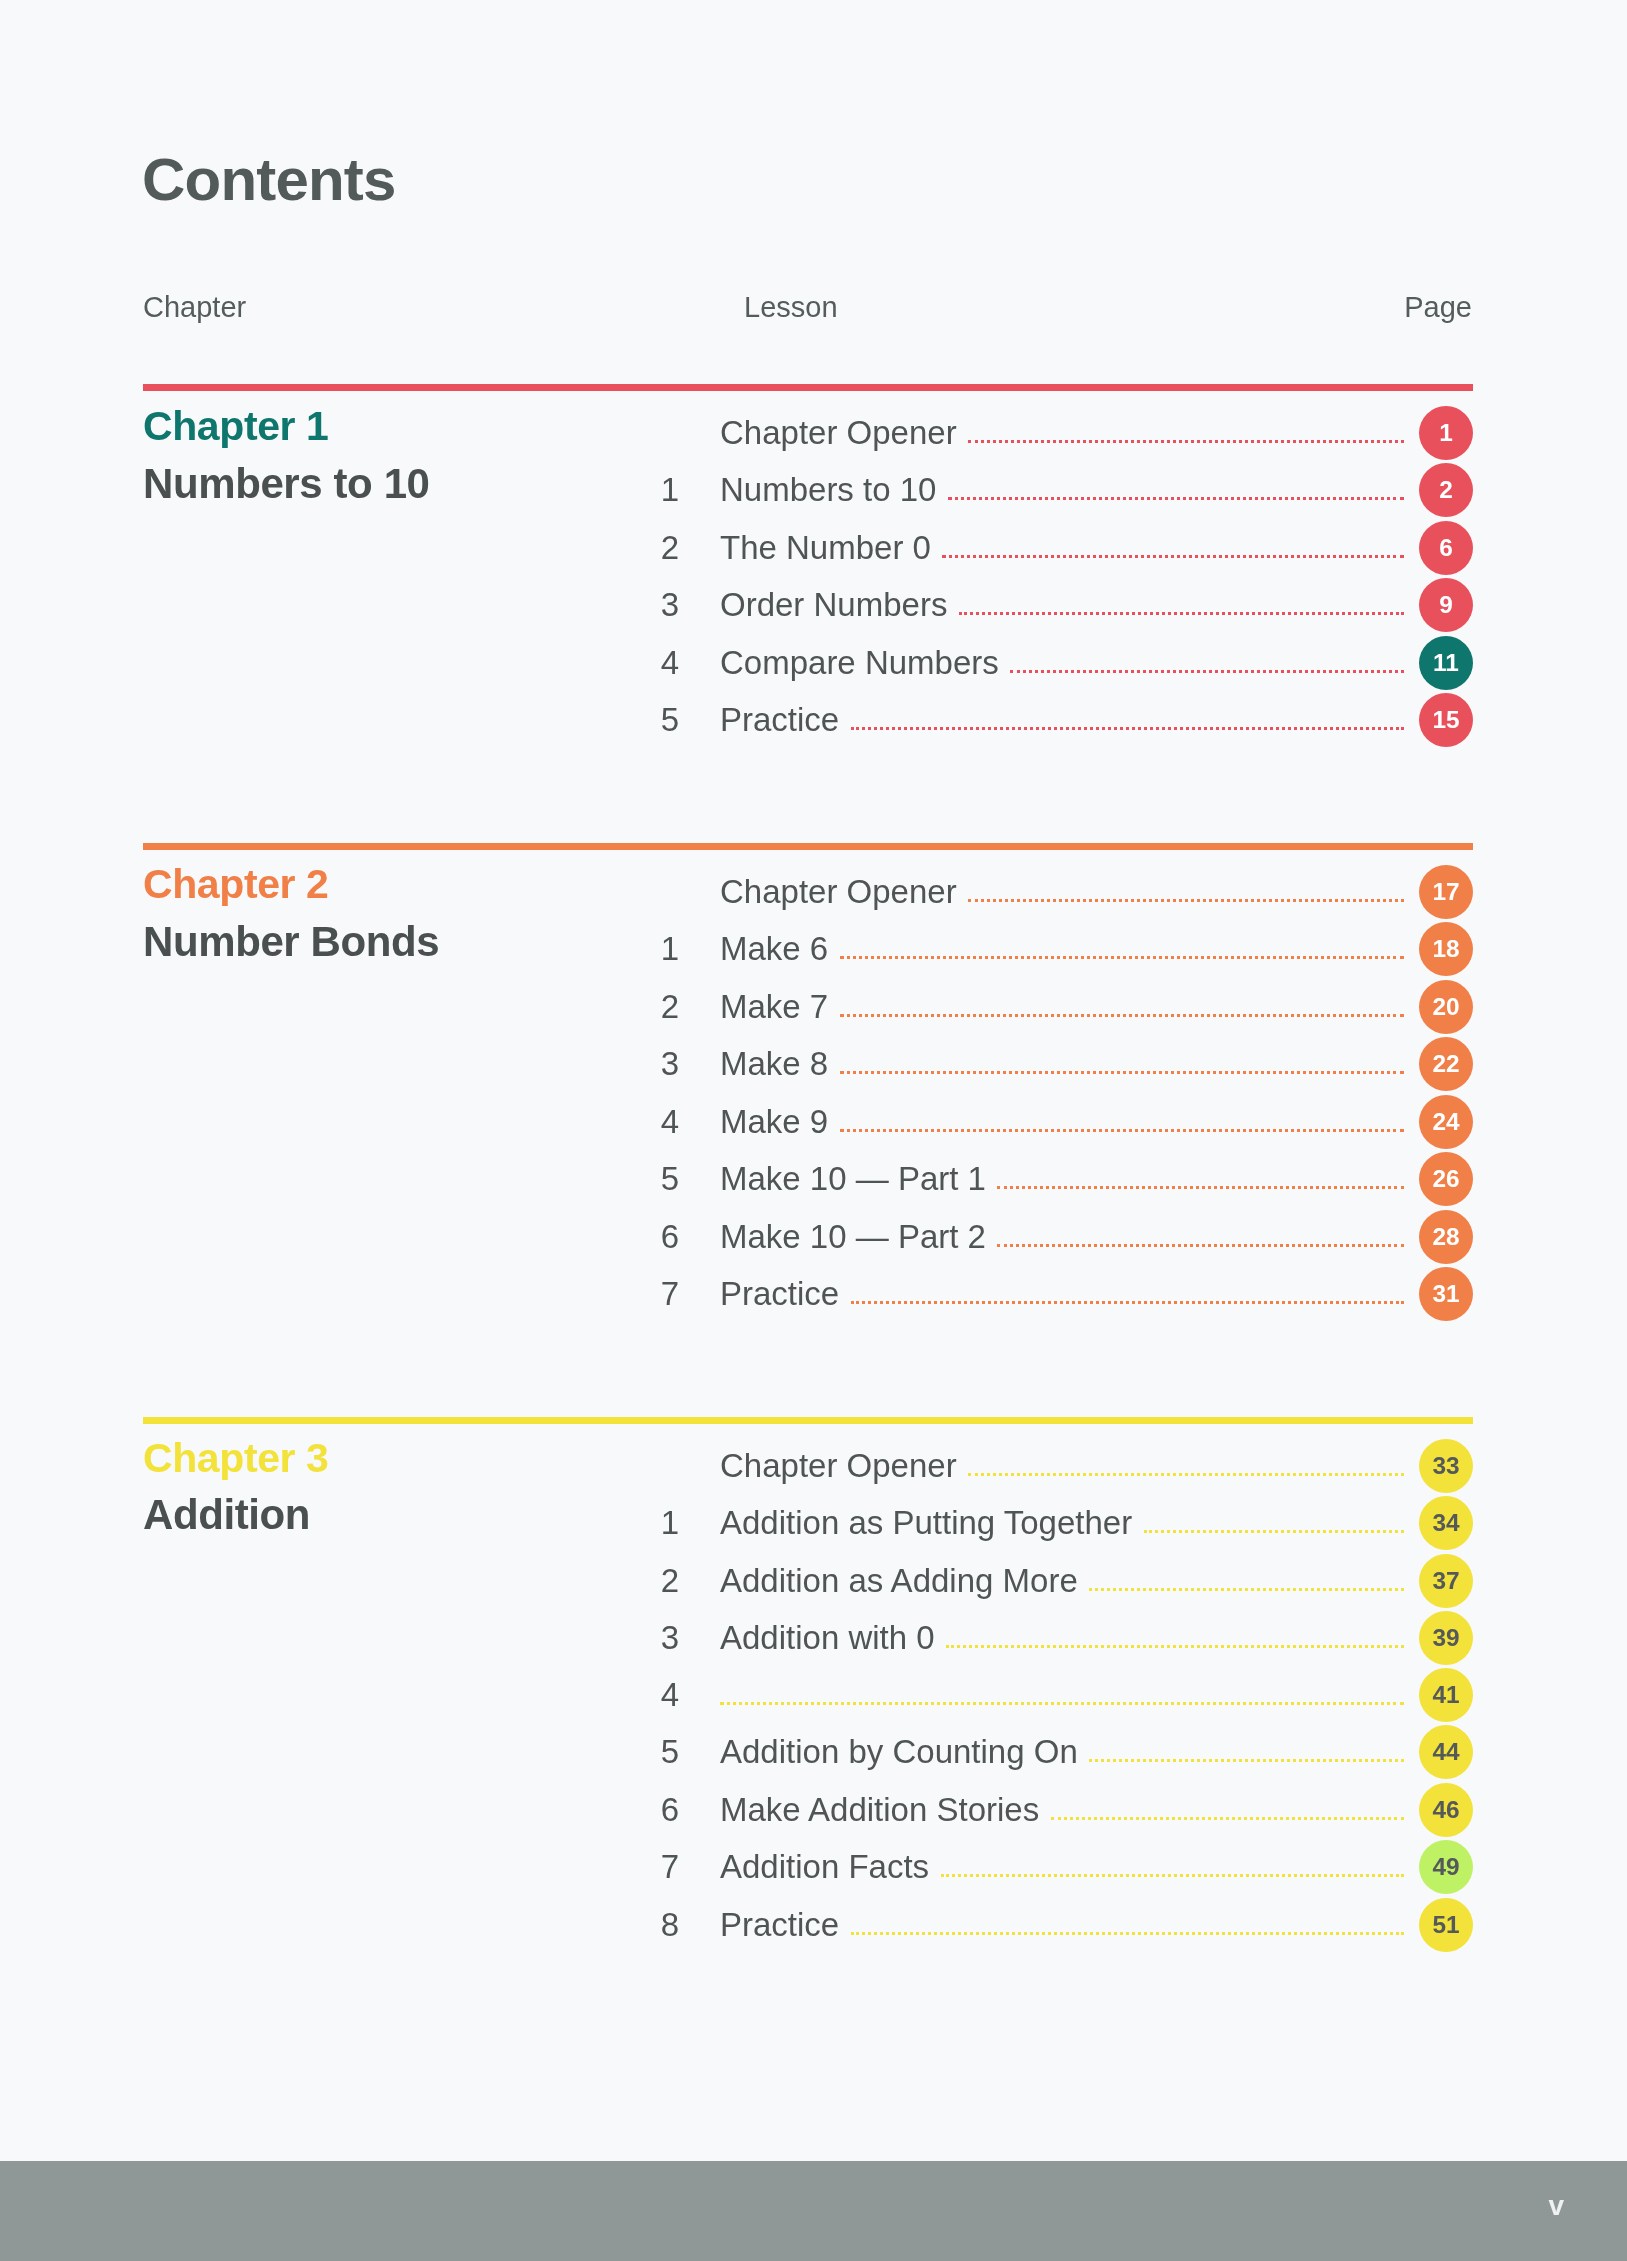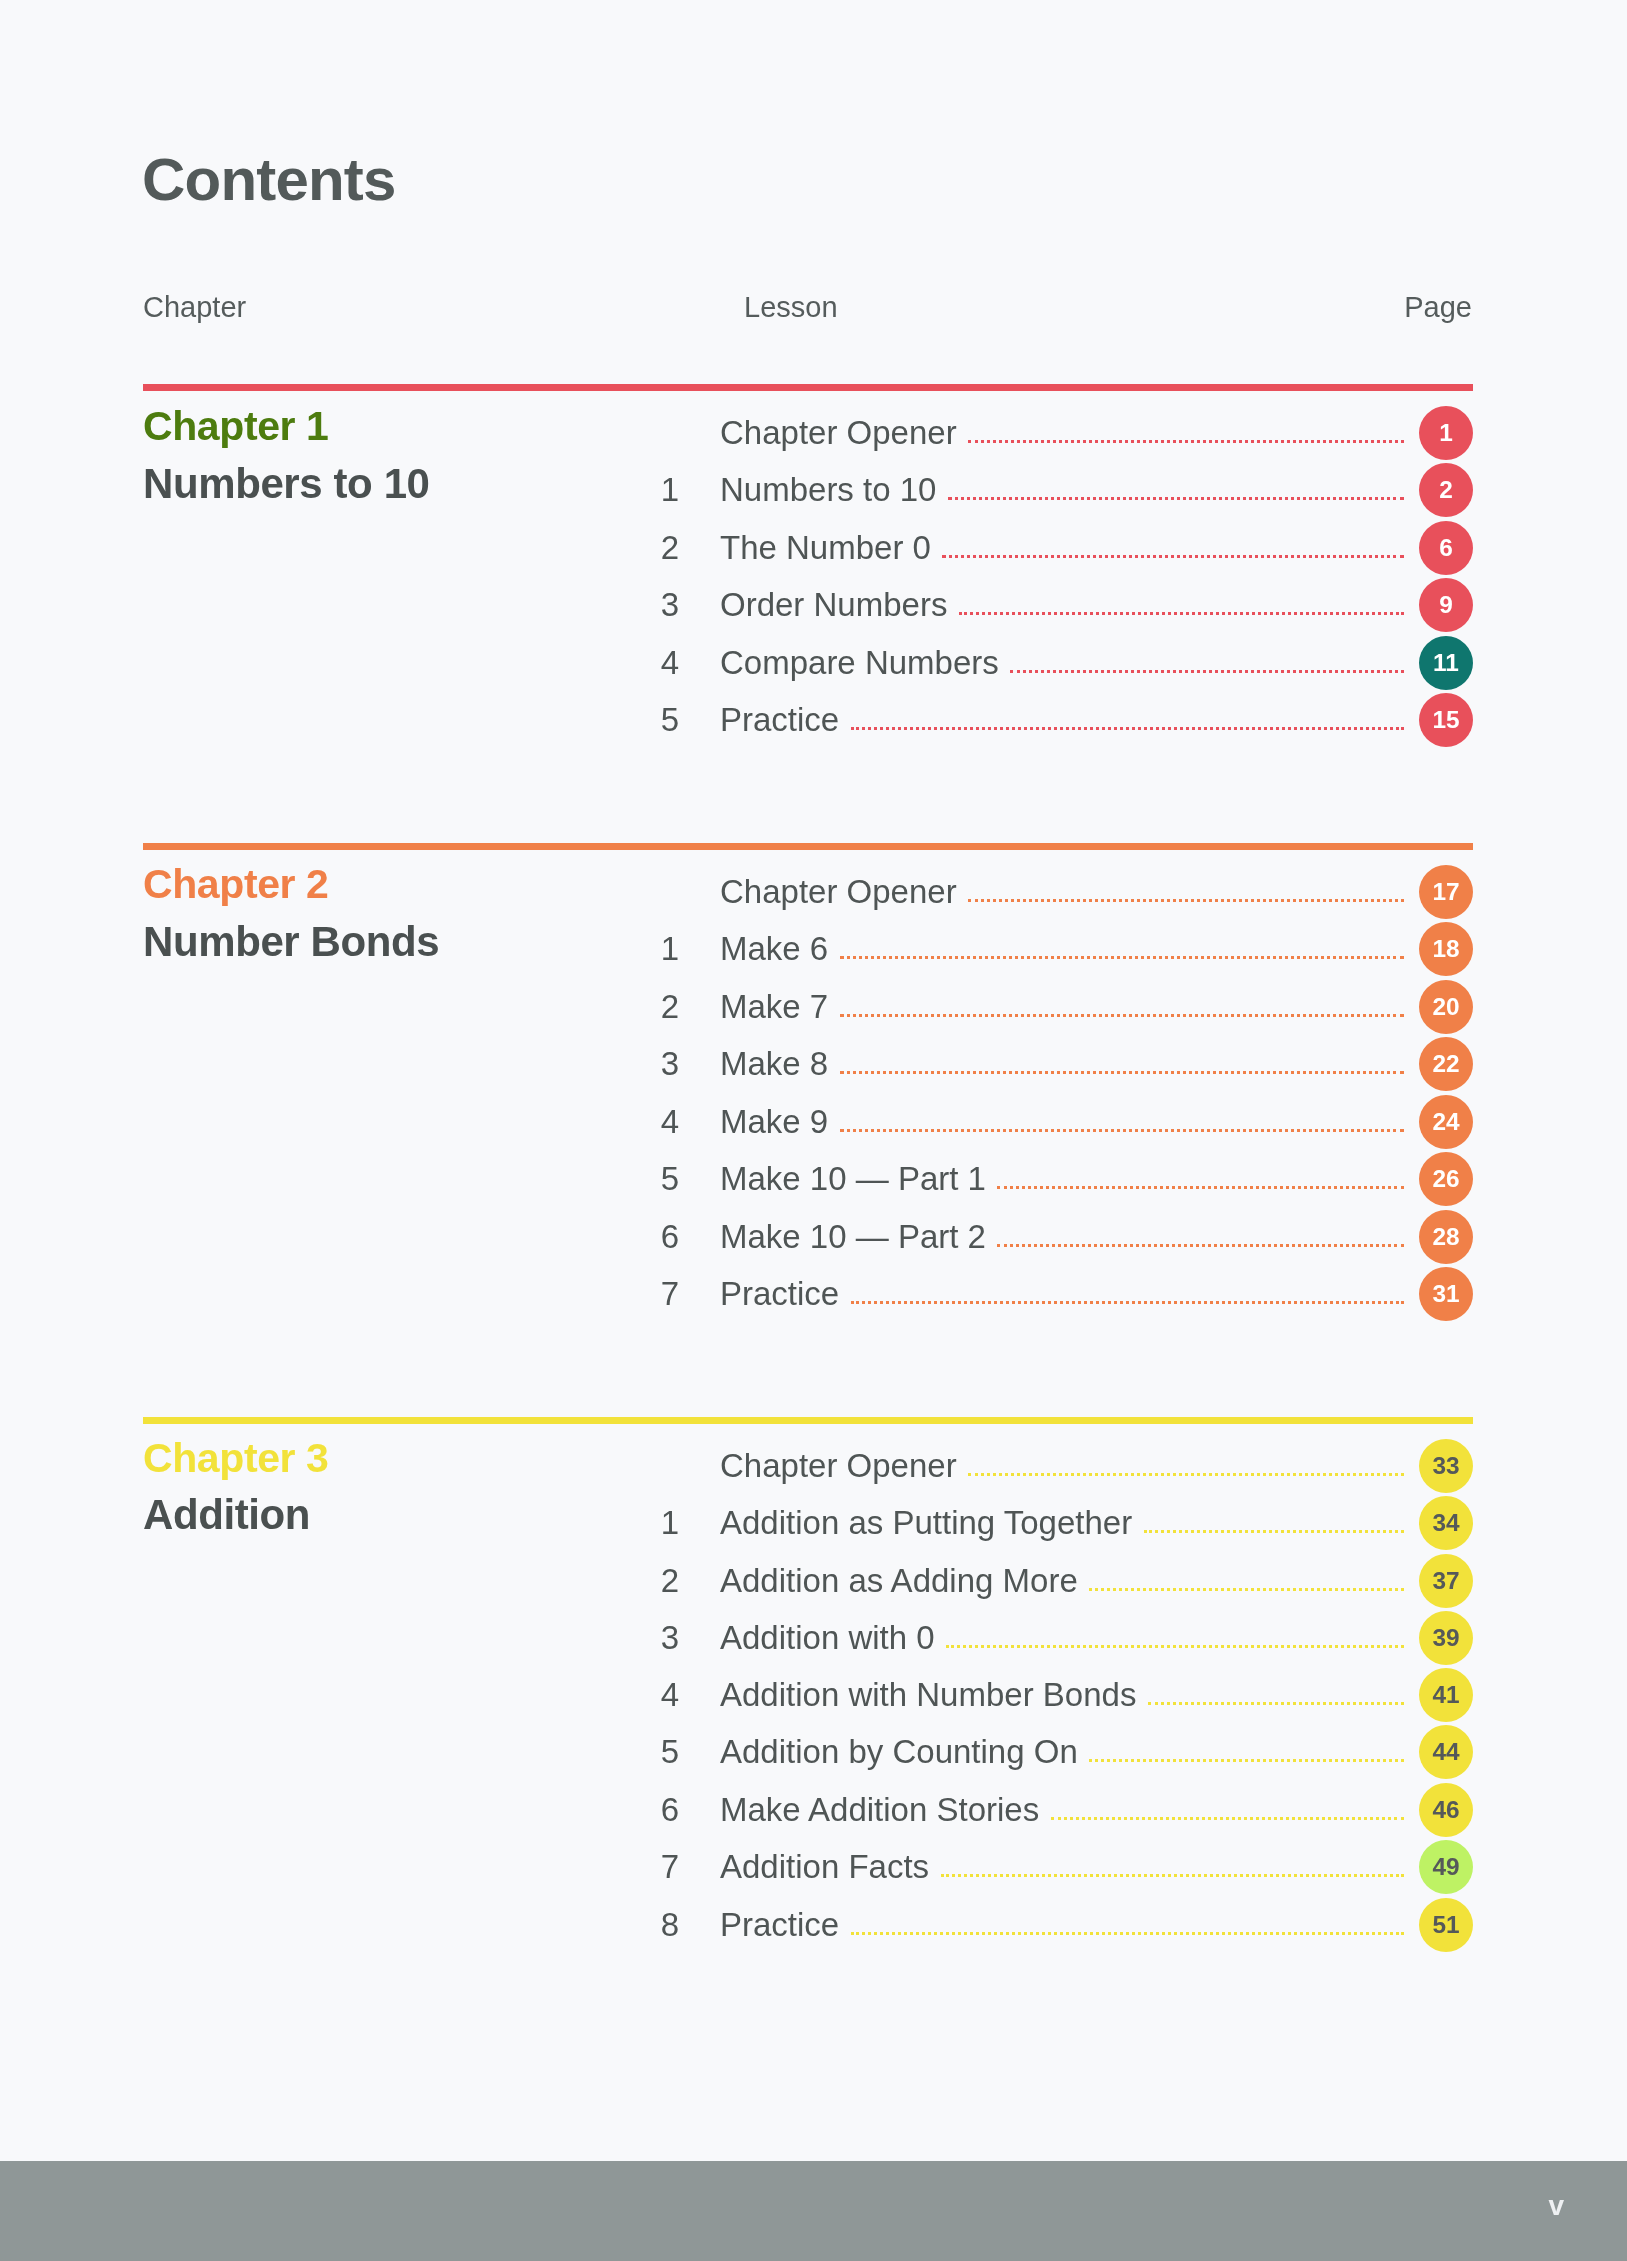--- a/index.html
+++ b/index.html
@@ -43,21 +43,21 @@
 </head>
 <body>
 
 <div class="title">Contents</div>
 
 <div class="hdr chapter">Chapter</div>
 <div class="hdr lesson">Lesson</div>
 <div class="hdr page">Page</div>
 
 <div class="rule" style="top:384px; background:#e8505b;"></div>
-<div class="chap-label" style="top:403px; color:#4d7c0f;text-align:right;">Chapter 1</div>
+<div class="chap-label" style="top:403px; color:#0f766e;text-align:right;">Chapter 1</div>
 <div class="chap-name" style="top:460px;">Numbers to 10</div>
 
 <div class="row" style="top:408px;">
   <span class="num"></span>
   <span class="lesson">Chapter Opener</span>
   <span class="leader" style="border-color:#e8505b;"></span>
   <span class="badge" style="background:#e8505b;">1</span>
 </div>
 <div class="row" style="top:465px;">
   <span class="num">1</span>
@@ -166,21 +166,20 @@
   <span class="badge" style="background:#f2e23a; color:#55595a;">37</span>
 </div>
 <div class="row" style="top:1613px;">
   <span class="num">3</span>
   <span class="lesson">Addition with 0</span>
   <span class="leader" style="border-color:#f2e23a;"></span>
   <span class="badge" style="background:#f2e23a; color:#55595a;">39</span>
 </div>
 <div class="row" style="top:1670px;">
   <span class="num">4</span>
-  <span class="lesson">Addition with Number Bonds</span>
   <span class="leader" style="border-color:#f2e23a;"></span>
   <span class="badge" style="background:#f2e23a; color:#55595a;">41</span>
 </div>
 <div class="row" style="top:1727px;">
   <span class="num">5</span>
   <span class="lesson">Addition by Counting On</span>
   <span class="leader" style="border-color:#f2e23a;"></span>
   <span class="badge" style="background:#f2e23a; color:#55595a;">44</span>
 </div>
 <div class="row" style="top:1785px;">

